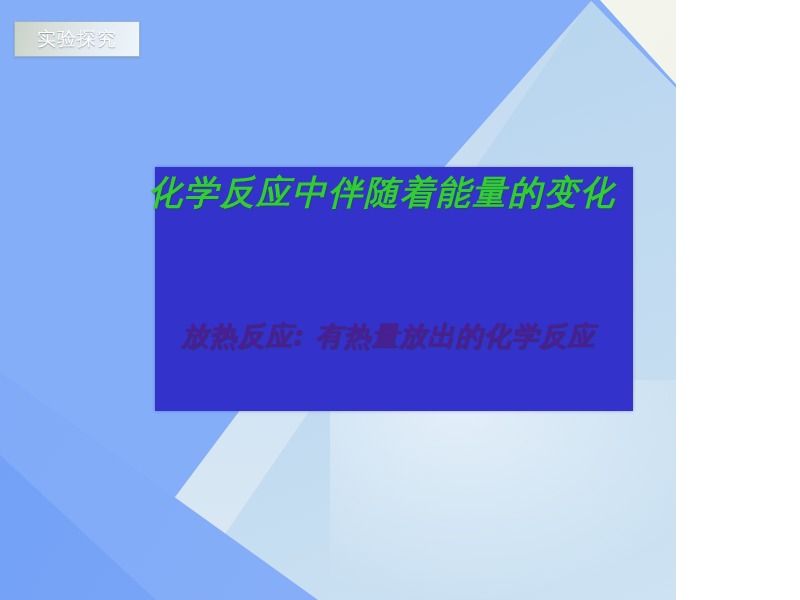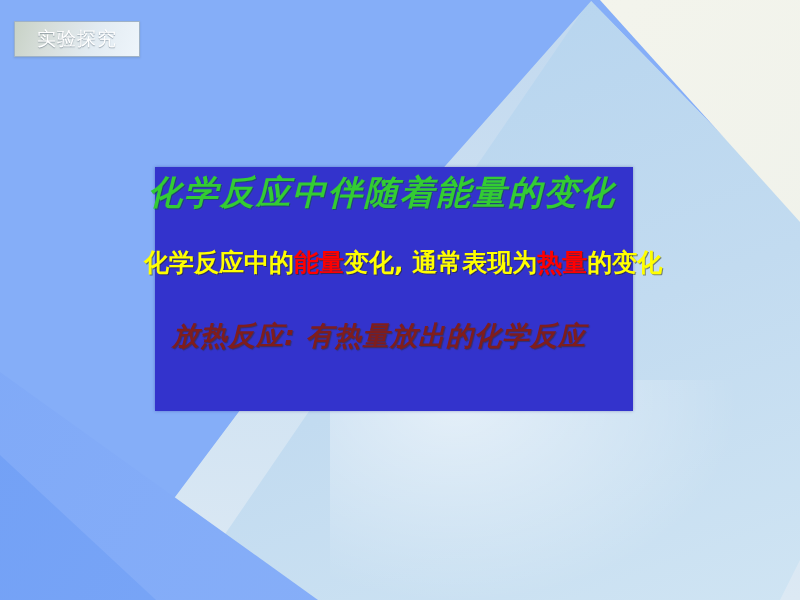--- a/index.html
+++ b/index.html
@@ -6,21 +6,21 @@
     margin: 0;
     padding: 0;
     background: #ffffff;
   }
   body {
     font-family: "DejaVu Sans", "Liberation Sans", sans-serif;
   }
 
   #slide {
     position: relative;
-    width: 800px;
+    width: 676px;
     height: 600px;
     overflow: hidden;
     background: #85aef8;
     text-decoration: underline;
   }
 
   
   .bg-layer {
     position: absolute;
     inset: 0;
@@ -141,28 +141,28 @@
     color: #ffff00;
     letter-spacing: 0px;
     text-shadow: 1px 1px 0 rgba(40,40,0,0.5);
   }
   .sub-line .hot {
     color: #ff0000;
     font-weight: bold;
   }
 
   .def-line {
-    left: 140px;
+    left: 149px;
     top: 318px;
     width: 478px;
     text-align: center;
     font-size: 27px;
     font-weight: bold;
     font-style: italic;
-    color: #7f1d1d;
+    color: #4c1d95;
     letter-spacing: 1px;
     text-shadow: 1px 1px 1px rgba(50,45,0,0.45);
   }
   .def-line.second {
     top: 378px;
   }
 </style>
 </head>
 <body>
 
@@ -177,20 +177,17 @@
     <div class="shard shard-darkblue"></div>
     <div class="shard shard-softglow"></div>
   </div>
 
   <div class="badge">实验探究</div>
 
   <div class="panel"></div>
 
   <div class="line title-line">化学反应中伴随着能量的变化</div>
 
-  <div class="line sub-line">
-    <span>化学反应中的</span><span class="hot">能量</span><span>变化, 通常表现为</span><span class="hot">热量</span><span>的变化</span>
-  </div>
 
   <div class="line def-line">放热反应: 有热量放出的化学反应</div>
 
 
 </div>
 
 </body></html>

